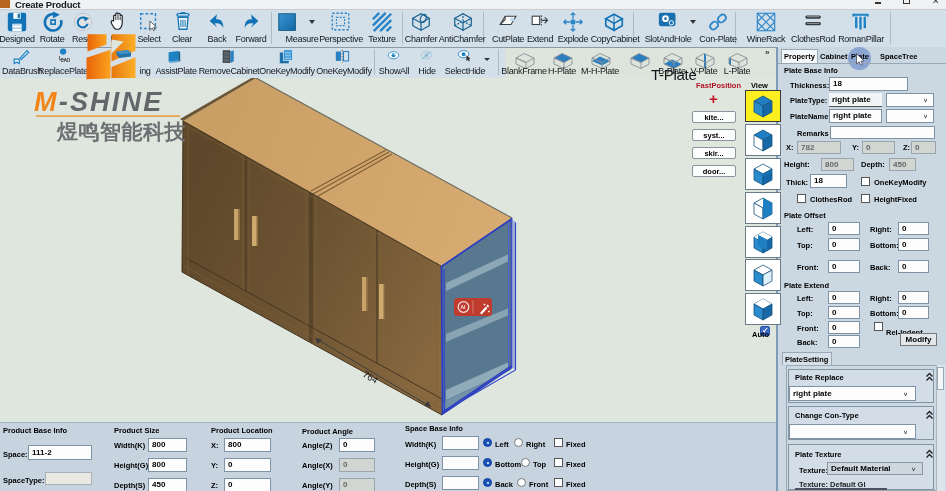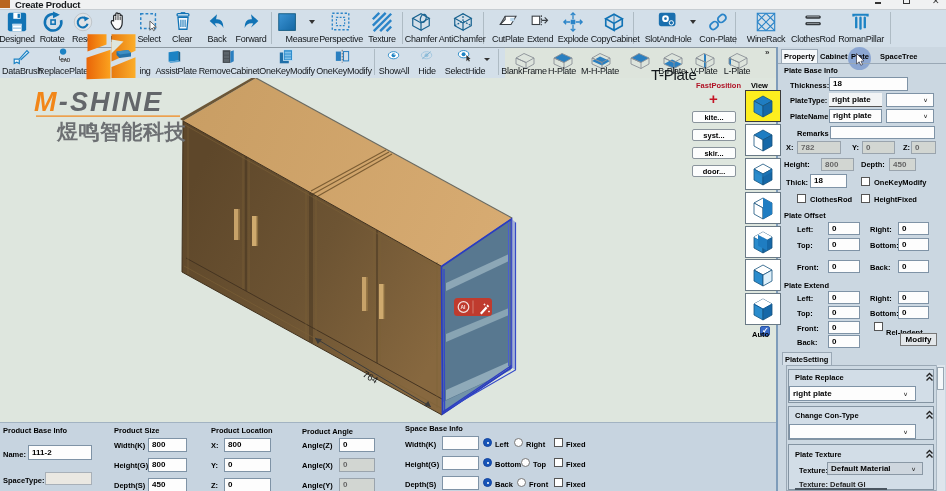--- a/index.html
+++ b/index.html
@@ -609,21 +609,21 @@
 <svg class="abs" style="left:925px;top:449px" width="9" height="10" viewBox="0 0 9 10">
       <path d="M1.5 4.5 L4.5 1.5 L7.5 4.5 M1.5 8.5 L4.5 5.5 L7.5 8.5" fill="none" stroke="#222" stroke-width="1.4"></path>
     </svg>
 <div class="lbl" style="left:799px;top:466px">Texture:</div>
 <div class="abs" style="left:827px;top:462px;width:96px;height:13px;background:#ced6de;border:1px solid #8a98a5;font-weight:bold;font-size:8px;padding-left:3px;line-height:12px">Default Material</div>
 <div class="chev" style="left:911px;top:465px">∨</div>
 <div class="lbl" style="left:799px;top:480px;color:#222">Texture: Default Gl</div>
 <div class="abs" style="left:795px;top:488px;width:92px;height:2px;background:#4a5560"></div>
 
 <div class="lbl" style="left:3px;top:426px">Product Base Info</div>
-<div class="lbl" style="left:3px;top:450px">Name:</div>
+<div class="lbl" style="left:3px;top:450px">Space:</div>
 <div class="inp" style="left:28px;top:445px;width:64px;height:15px;line-height:14px">111-2</div>
 <div class="lbl" style="left:3px;top:476px">SpaceType:</div>
 <div class="abs" style="left:45px;top:472px;width:47px;height:13px;background:#eae8e2;border:1px solid #a8b0b8"></div>
 
 <div class="lbl" style="left:114px;top:426px">Product Size</div>
 <div class="lbl" style="left:114px;top:441px">Width(K)</div>
 <div class="inp" style="left:148px;top:438px;width:39px;height:14px">800</div>
 <div class="lbl" style="left:114px;top:461px">Height(G)</div>
 <div class="inp" style="left:148px;top:458px;width:39px;height:14px">800</div>
 <div class="lbl" style="left:114px;top:481px">Depth(S)</div>

